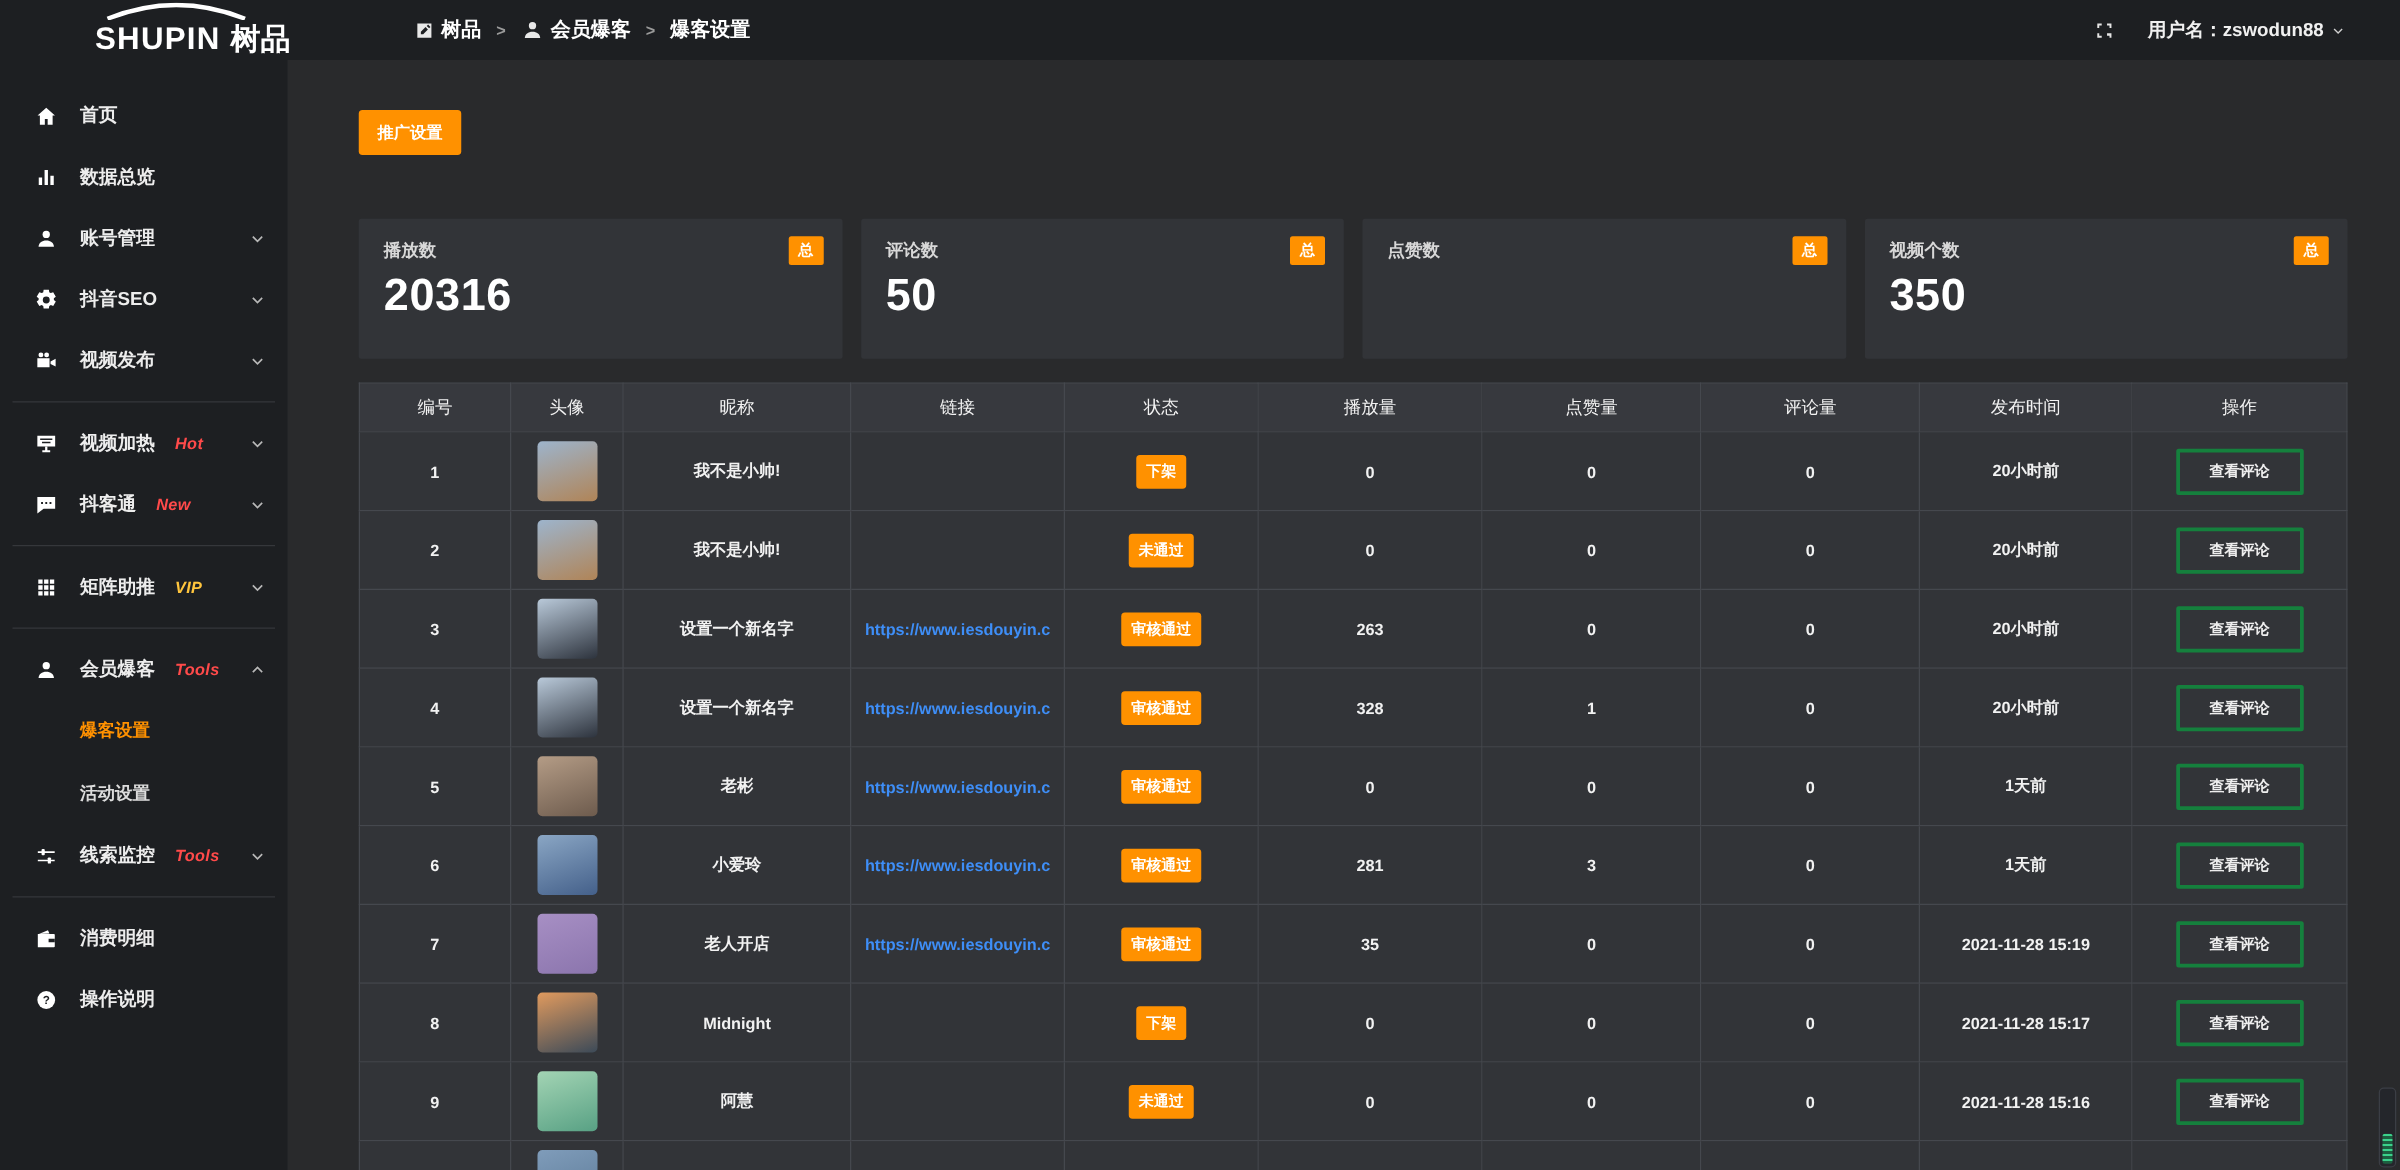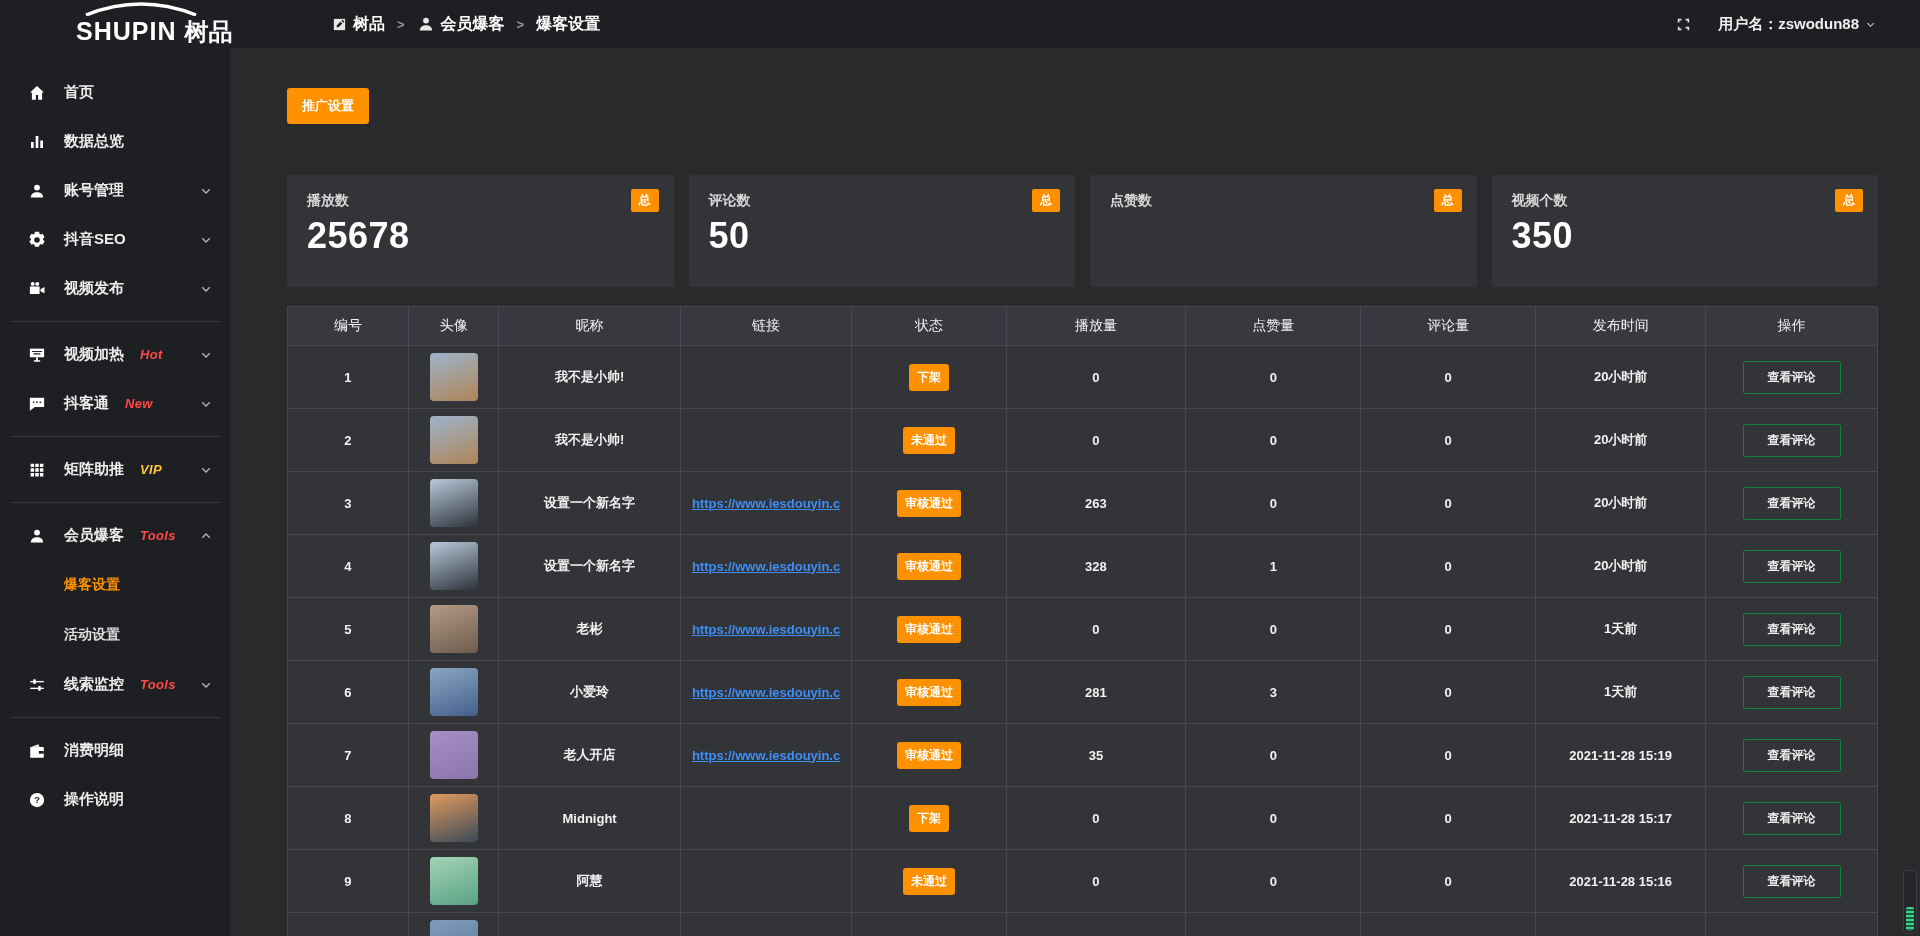--- a/index.html
+++ b/index.html
@@ -68,27 +68,27 @@
 
   
   table.data-table { width:100%; margin-top:19px; border-collapse:collapse; table-layout:fixed; }
   .data-table th, .data-table td {
     border:1px solid #45484e; background:#323438; color:#f2f2f2;
     text-align:center; vertical-align:middle; overflow:hidden; white-space:nowrap;
   }
   .data-table th { height:39px; background:#37393e; font-size:14px; font-weight:400; }
   .data-table td { height:63px; font-size:13px; font-weight:700; }
   .avatar { width:48px; height:48px; border-radius:4px; margin:0 auto; }
-  .link { color:#3e8ef7; cursor:pointer;text-decoration:underline; }
+  .link { color:#3e8ef7; cursor:pointer; }
   .status-badge {
     display:inline-block; background:#ff9100; color:#fff; font-size:12px; font-weight:700;
     padding:5px 8px; border-radius:3px;
   }
   .action-btn {
-    background:transparent; border:1px solid #15803d; color:#eee; border-radius:2px;
+    background:transparent; border:3px solid #15803d; color:#eee; border-radius:2px;
     font-size:12px; font-weight:600; padding:7px 24px; cursor:pointer; font-family:Liberation Mono, monospace;
   }
 
   
   .scroll-widget {
     position:absolute; right:3px; bottom:2px; width:14px; height:64px;
     background:#24262b; border:1px solid #3b3e45; border-radius:4px; z-index:30;
     padding:2px; display:flex; flex-direction:column; justify-content:flex-end; cursor:pointer;
   }
   .scroll-widget .stripes {
@@ -314,21 +314,21 @@
     </div>
   </nav>
 
 <div class="main">
   <button class="promo-btn">推广设置</button>
 
   <div class="cards" id="cards">
       <div class="card">
         <div class="card-label">播放数</div>
         <span class="card-badge">总</span>
-        <div class="card-value">25678</div>
+        <div class="card-value">20316</div>
       </div>
       <div class="card">
         <div class="card-label">评论数</div>
         <span class="card-badge">总</span>
         <div class="card-value">50</div>
       </div>
       <div class="card">
         <div class="card-label">点赞数</div>
         <span class="card-badge">总</span>
       </div>

